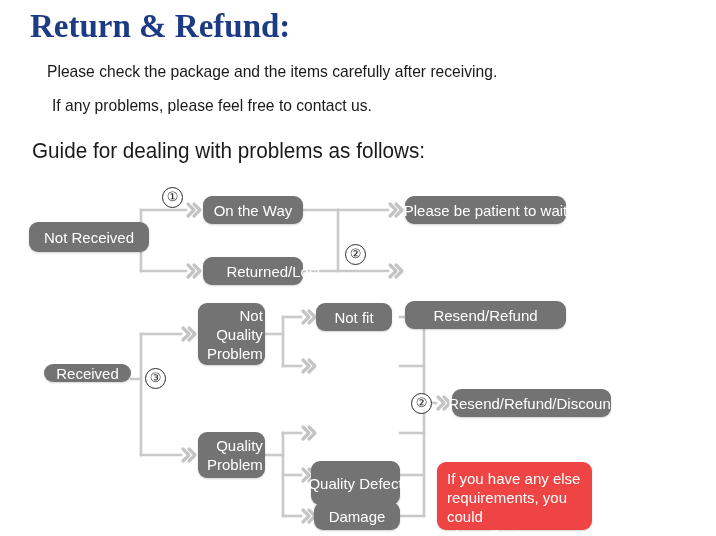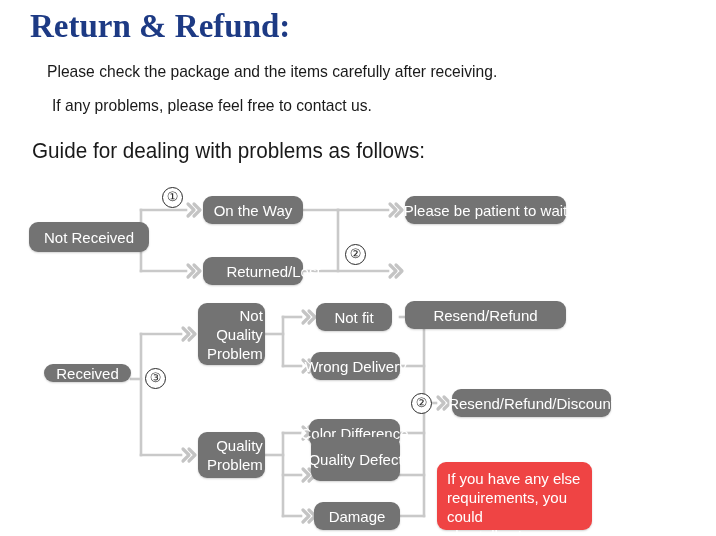--- a/index.html
+++ b/index.html
@@ -236,25 +236,23 @@
 
     <div class="node multiline" style="left:198px; top:303px; width:67px; height:62px;">Not
 Quality
 Problem</div>
 
     <div class="node multiline" style="left:198px; top:432px; width:67px; height:46px;">Quality
 Problem</div>
 
     <div class="node" style="left:316px; top:303px; width:76px; height:28px;">Not fit</div>
 
-    <div class="node" style="left:311px; top:352px; width:89px; height:28px;">Wrong Delivery</div>
-
-    <div class="node" style="left:309px; top:419px; width:91px; height:28px;">Color Difference</div>
-
-    <div class="node" style="left:311px; top:437px; width:89px; height:44px;">Quality Defect</div>
+
+
+    <div class="node" style="left:311px; top:461px; width:89px; height:44px;">Quality Defect</div>
 
     <div class="node" style="left:452px; top:389px; width:159px; height:28px;">Resend/Refund/Discount</div>
 
     <div class="node" style="left:314px; top:502px; width:86px; height:28px;">Damage</div>
 
     <svg class="bubble-tail" style="left:424px; top:414px;" width="80" height="70" viewBox="0 0 80 70" aria-hidden="true">
       <polygon points="8,0 48,48 22,52 34,58 14,58" fill="#6f6f6f"></polygon>
       <polygon points="8,2 44,50 16,56" fill="#6f6f6f"></polygon>
     </svg>
 

